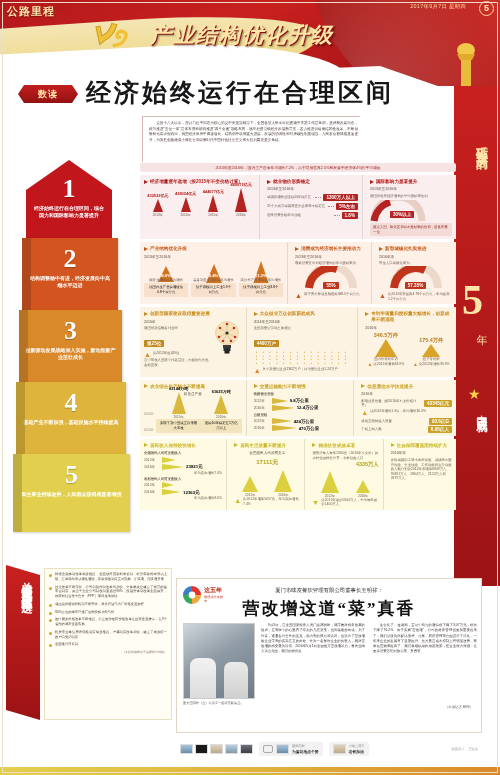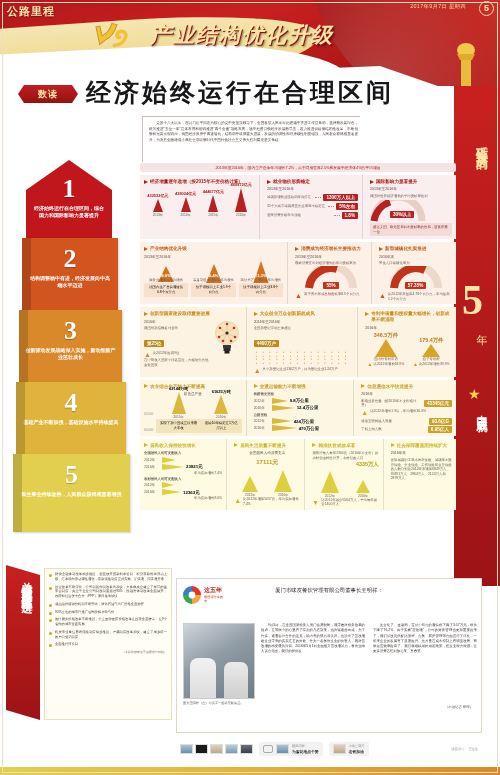--- a/index.html
+++ b/index.html
@@ -918,20 +918,21 @@
         <path d="M10 2 A9 9 0 0 1 19 11 L10 11 Z" fill="#e0342c"></path>
         <path d="M19 11 A9 9 0 0 1 10 20 L10 11 Z" fill="#f2a73a"></path>
         <path d="M10 20 A9 9 0 0 1 1 11 L10 11 Z" fill="#3aa657"></path>
         <path d="M1 11 A9 9 0 0 1 10 2 L10 11 Z" fill="#3a7fc4"></path>
         <circle cx="10" cy="11" r="3.4" fill="#fff"></circle>
       </svg>
       <div style="position:absolute;left:22px;top:2px;font-size:6px;color:#c0341c;font-weight:bold;">这五年</div>
       <div style="position:absolute;left:22px;top:11px;font-size:3.2px;color:#c0341c;">最值得分享的事</div>
     </div>
     <div class="a-kicker">厦门市味友餐饮管理有限公司董事长王明祥：</div>
+    <div class="a-title">营改增这道“菜”真香</div>
 
     <div class="a-photo">
       <div class="chef"></div>
       <div class="chef2"></div>
     </div>
     <div class="a-caption">图为王明祥（左）与员工一起研究新菜品。</div>
 
     <div class="a-cols">
       <p>9月5日，在全国国家税务人员门会调研时，我带着对税务改革的疑虑，在等候中的心里有了味友的几道新菜，也为喘息曲而成，为了许多，谁看会计合作的意见，谈内有的观点和认识，也说出了营改增给企业带来的实实在在的好处。作为一名餐饮企业的负责人，我对营改增的感受最为深切。2016年5月1日全面推开营改增试点，餐饮业纳入试点范围，我们的税负发</p>
       <p>生变化了。这期间，首月中旬点的增值税下降了3.07万元，税负下降了76.2%。由于实施“营改增”，公司的财务管理也更加重视起来了，我们从改良供配比流程、点餐、厨房管理等方面进行了优化，一年来企业的发展有了显著提升。尤其是在成本控制上有明显改善，整体运营效率提高了。我们将继续用好用足政策，把企业做大做强，让更多消费者吃到放心菜、真香菜。</p>

